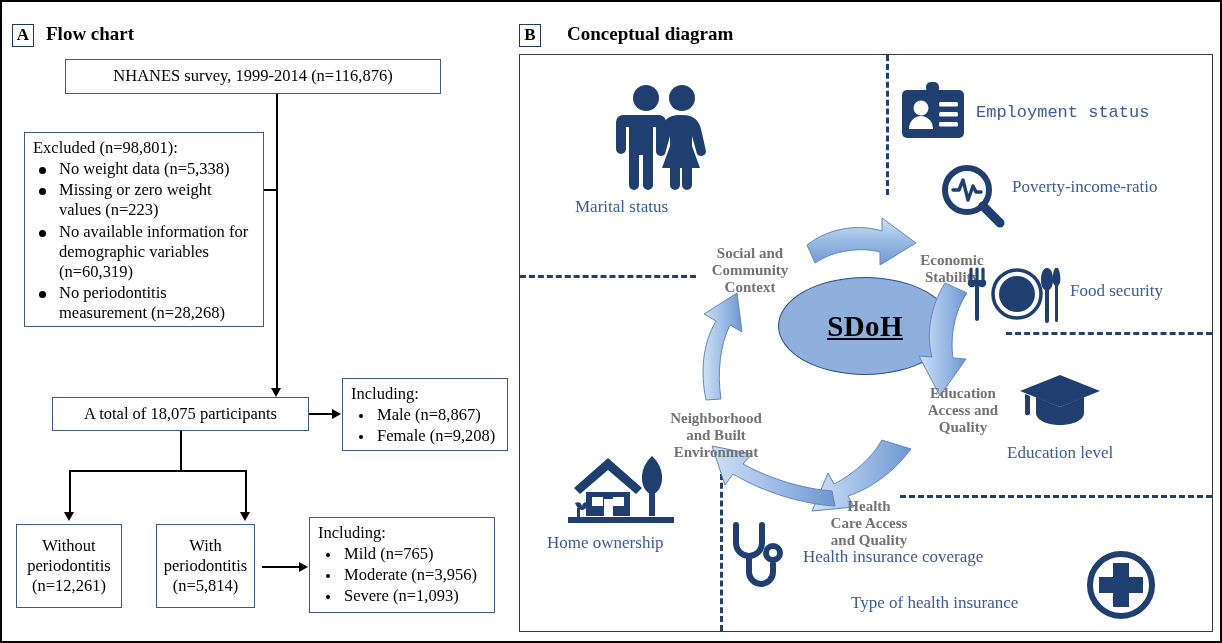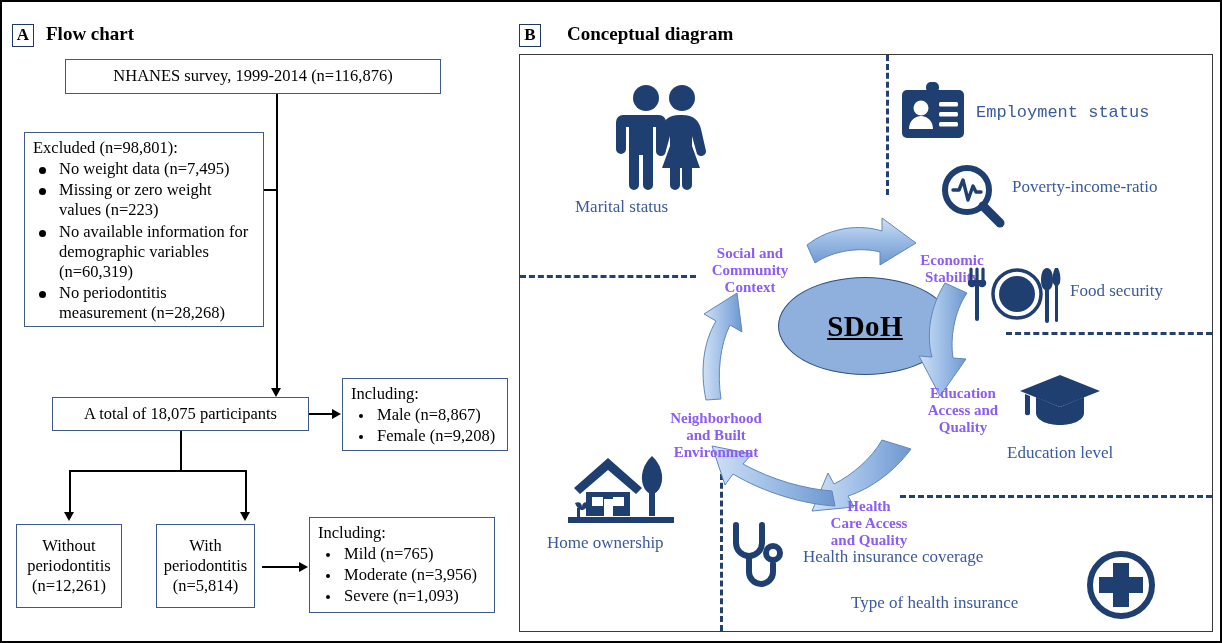--- a/index.html
+++ b/index.html
@@ -42,21 +42,21 @@
             border-left:9px solid #000;}
 
   
   .bpanel{position:absolute;left:517px;top:52px;width:694px;height:578px;
           border:1.6px solid #3a3a3a;box-sizing:border-box;background:#fff;
           overflow:hidden;}
   .dash-h{position:absolute;height:0;border-top:3px dashed #23406e;}
   .dash-v{position:absolute;width:0;border-left:3px dashed #23406e;}
 
   .dom{position:absolute;font-weight:bold;font-size:15px;line-height:1.12;
-       text-align:center;color:#8b5cf6;}
+       text-align:center;color:#737373;}
   .varlab{position:absolute;font-size:17px;color:#3a5a9b;white-space:nowrap;}
   .ico{position:absolute;}
   .ell{position:absolute;left:258px;top:222px;width:172px;height:96px;
        border-radius:50%;background:#8fb0dd;border:1.5px solid #2c4f86;
        display:flex;align-items:center;justify-content:center;}
   .ell span{font-weight:bold;font-size:29px;letter-spacing:.4px;color:#000;text-decoration:underline;}
 </style>
 </head>
 <body>
 
@@ -72,21 +72,21 @@
   <div class="ln vl" style="left:274px;top:92px;height:299px;"></div>
   <div class="arrow ar-down" style="left:269px;top:386px;"></div>
 
   <div class="ln hl" style="left:252px;top:187px;width:23px;"></div>
   <div class="arrow ar-left" style="left:247px;top:183px;"></div>
 
   <div class="fbox" style="left:22px;top:130px;width:240px;height:195px;">
     <div class="lt">
       <div>Excluded (n=98,801):</div>
       <ul class="bl">
-        <li>No weight data (n=7,495)</li>
+        <li>No weight data (n=5,338)</li>
         <li>Missing or zero weight values (n=223)</li>
         <li>No available information for demographic variables (n=60,319)</li>
         <li>No periodontitis measurement (n=28,268)</li>
       </ul>
     </div>
   </div>
 
   <div class="fbox" style="left:50px;top:395px;width:257px;height:34px;">
     <div class="ctr">A total of 18,075 participants</div>
   </div>

